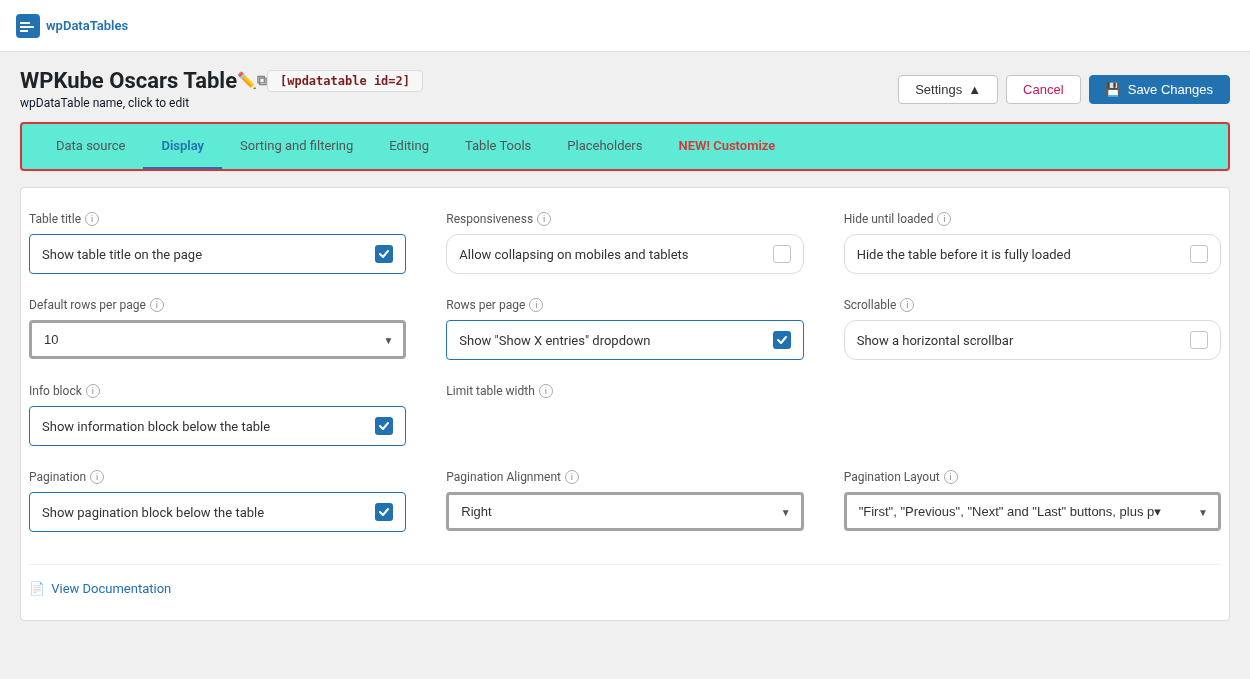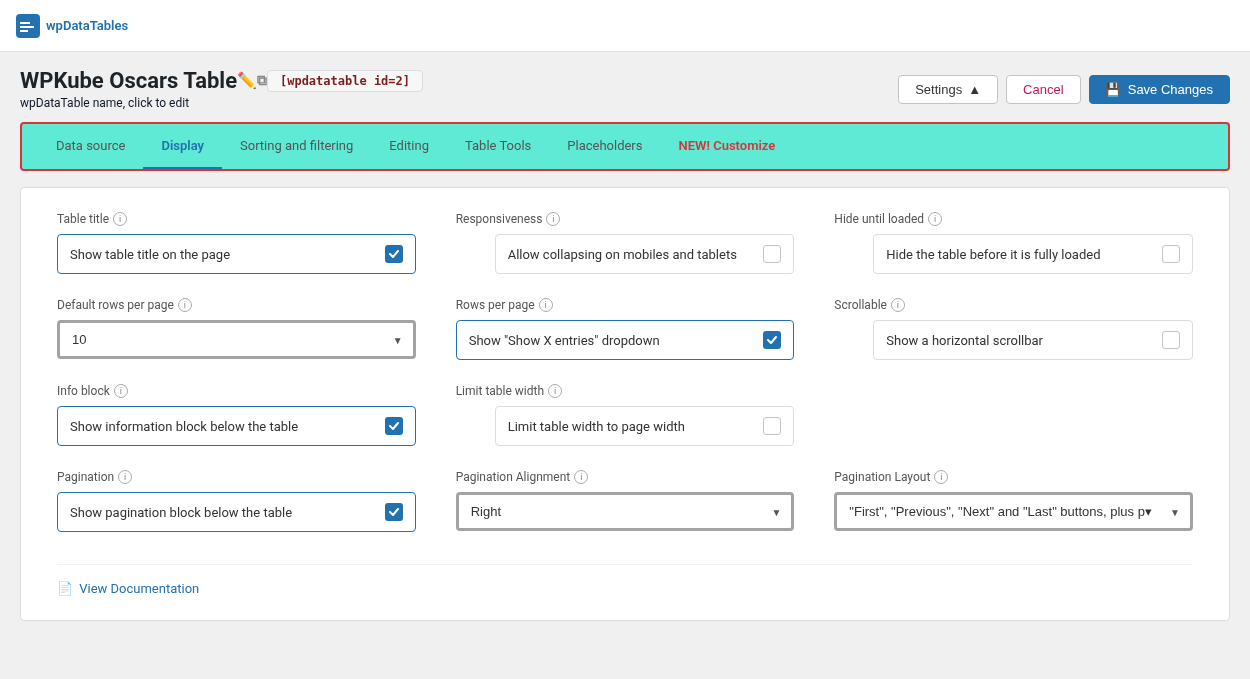--- a/index.html
+++ b/index.html
@@ -126,21 +126,21 @@
       font-weight: 600;
     }
     .tab.new {
       color: #d63638;
       font-weight: 600;
     }
     .content-card {
       background: #fff;
       border: 1px solid #dcdcde;
       border-radius: 4px;
-      padding: 24px 36px;
+      padding: 24px 8px;
     }
     .settings-grid {
       display: grid;
       grid-template-columns: 1fr 1fr 1fr;
       gap: 0;
     }
     .settings-col {
       padding: 0 20px;
       border-right: none;
     }
@@ -189,25 +189,24 @@
     .checkbox-label {
       font-size: 13px;
       color: #333;
       flex: 1;
     }
     .plain-row {
       display: flex;
       align-items: center;
       gap: 14px;
       border: 1px solid #dcdcde;
-      border-radius: 4px;
+      border-radius: 12px;
       padding: 10px 12px;
       background: #fff;
       min-height: 40px;
-      margin-left: 39px;
     }
     .select-wrapper {
       position: relative;
       border: 3px solid #a3a3a3;
       border-radius: 4px;
       background: #fff;
     }
     .select-field {
       width: 100%;
       padding: 9px 32px 9px 12px;
@@ -460,24 +459,20 @@
           </div>
         </div>
       </div>
 
       <div class="settings-col">
         <div class="field-group">
           <div class="field-label">
             <span>Limit table width</span>
             <span class="info-icon">i</span>
           </div>
-          <div class="plain-row">
-            <span class="checkbox-label">Limit table width to page width</span>
-            <div class="unchecked-box"></div>
-          </div>
         </div>
       </div>
 
       <div class="settings-col"></div>
     </div>
 
     <div class="settings-grid">
 
       <div class="settings-col">
         <div class="field-group">

